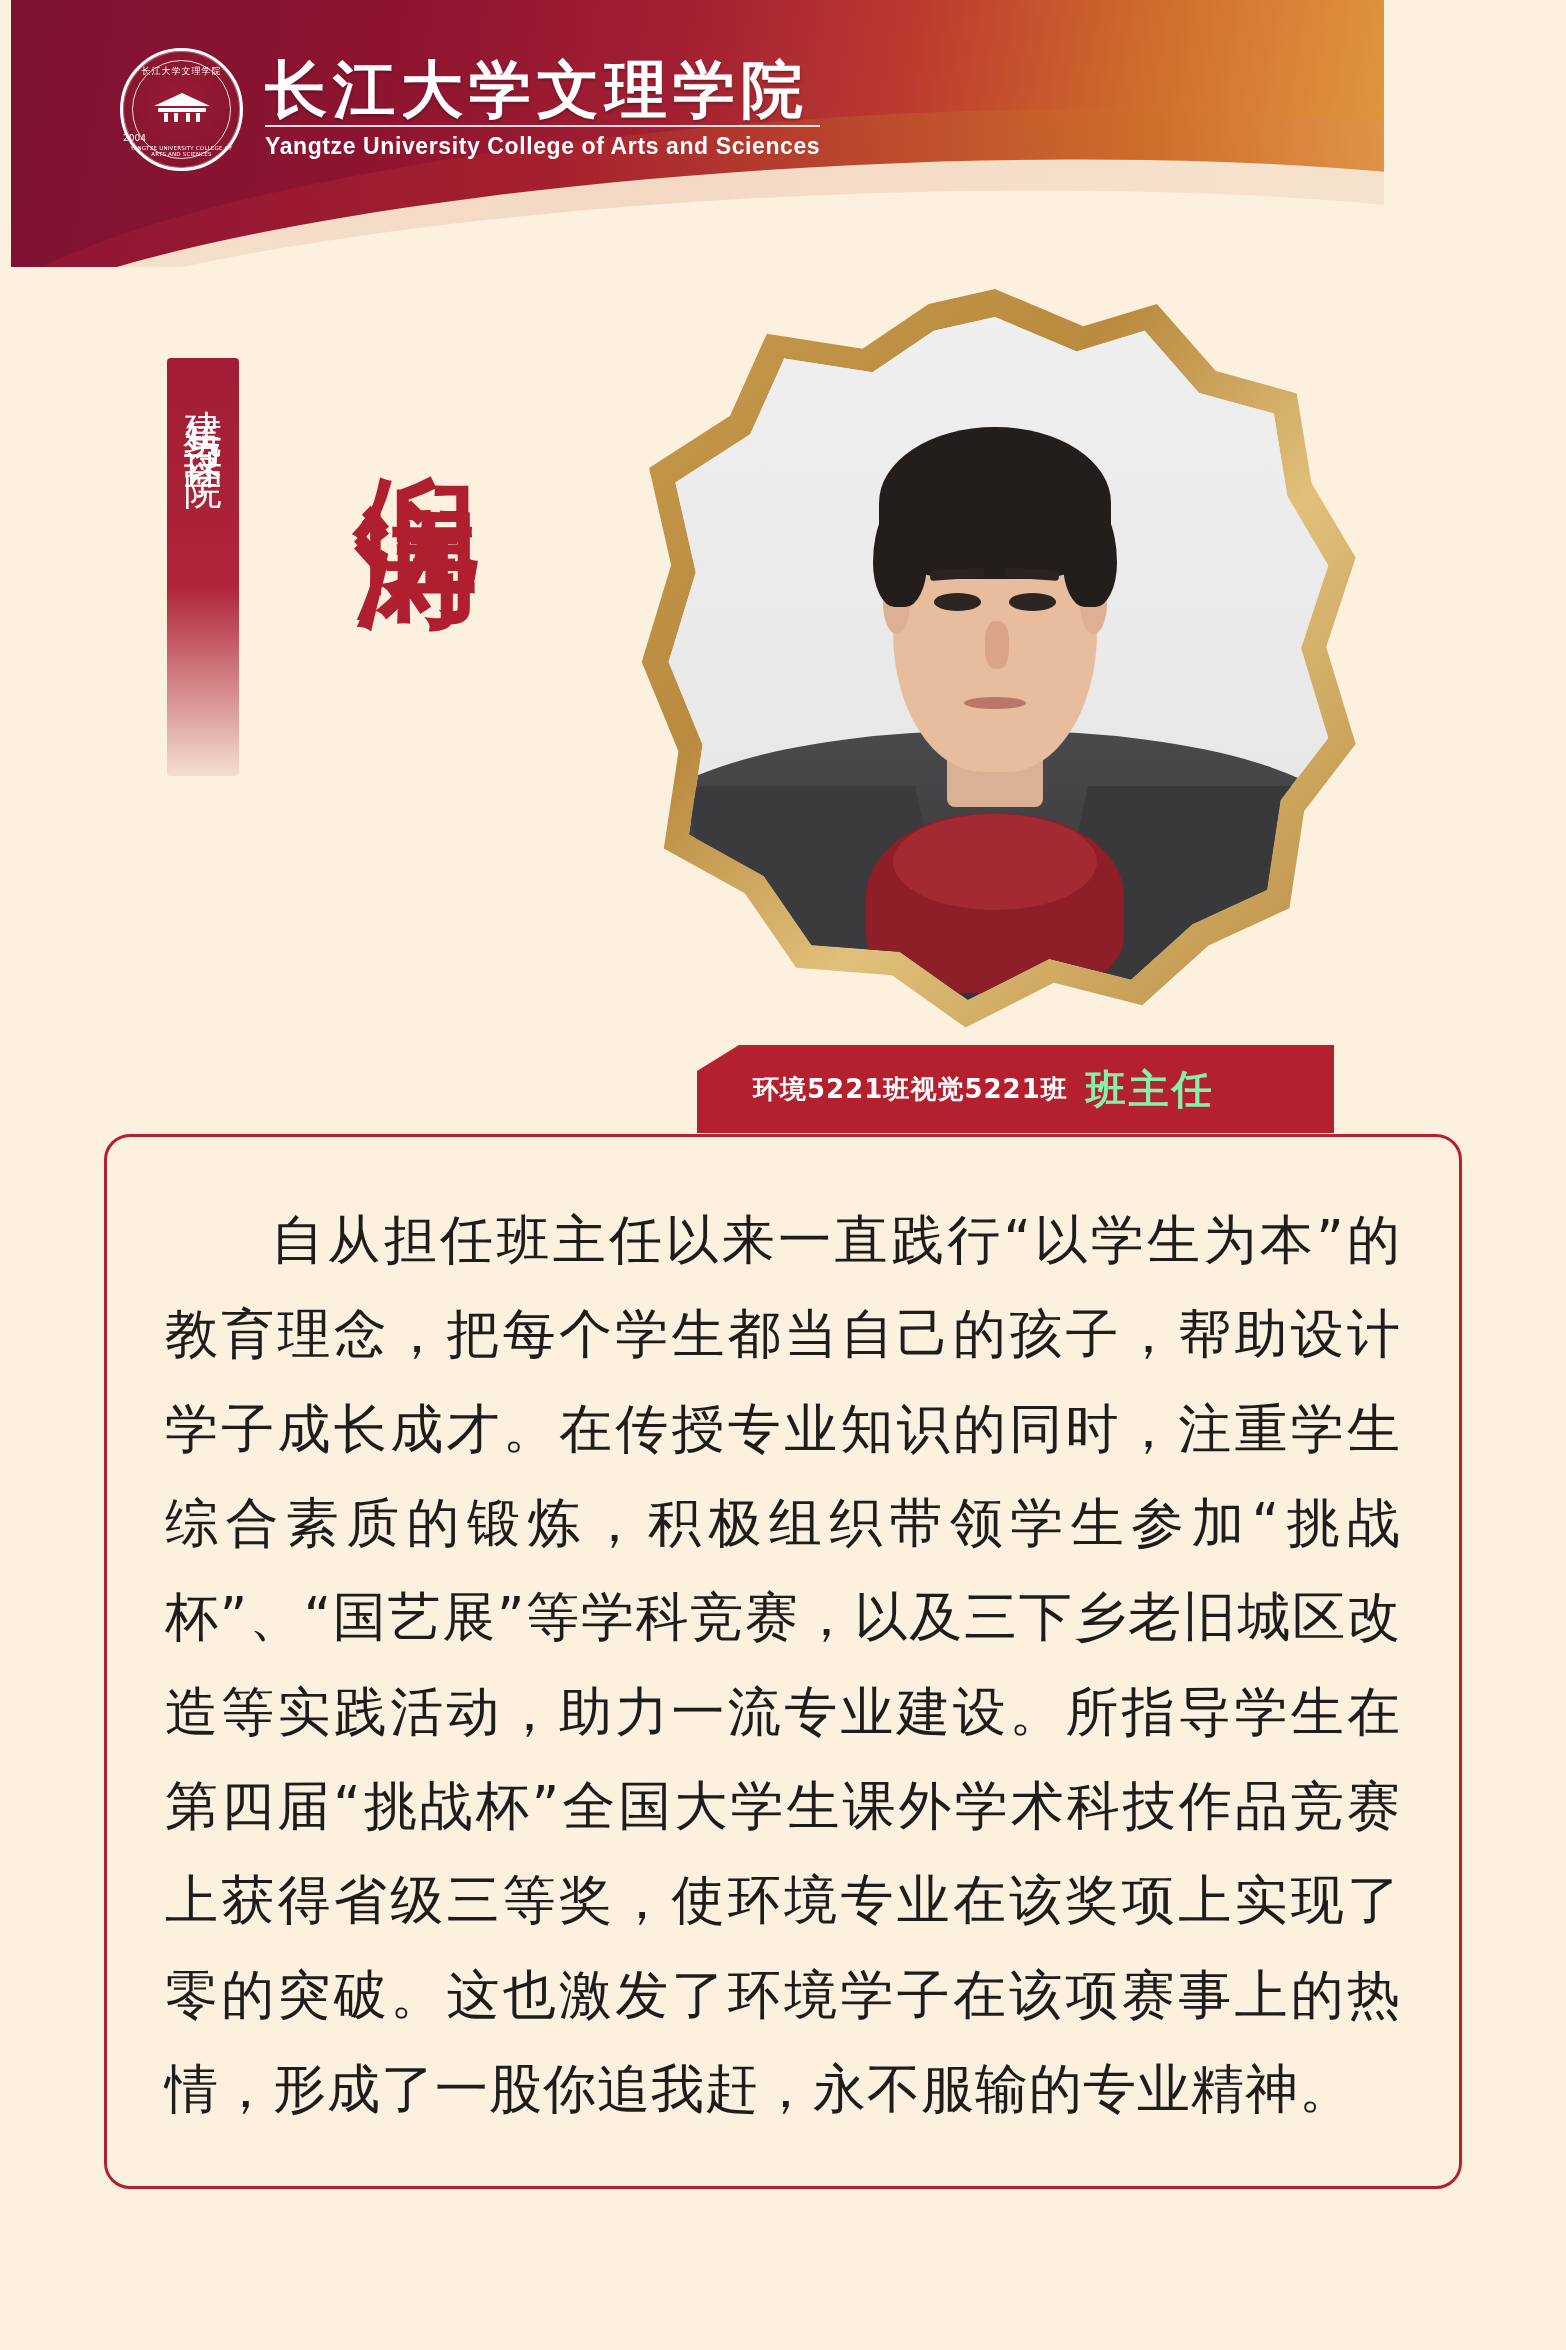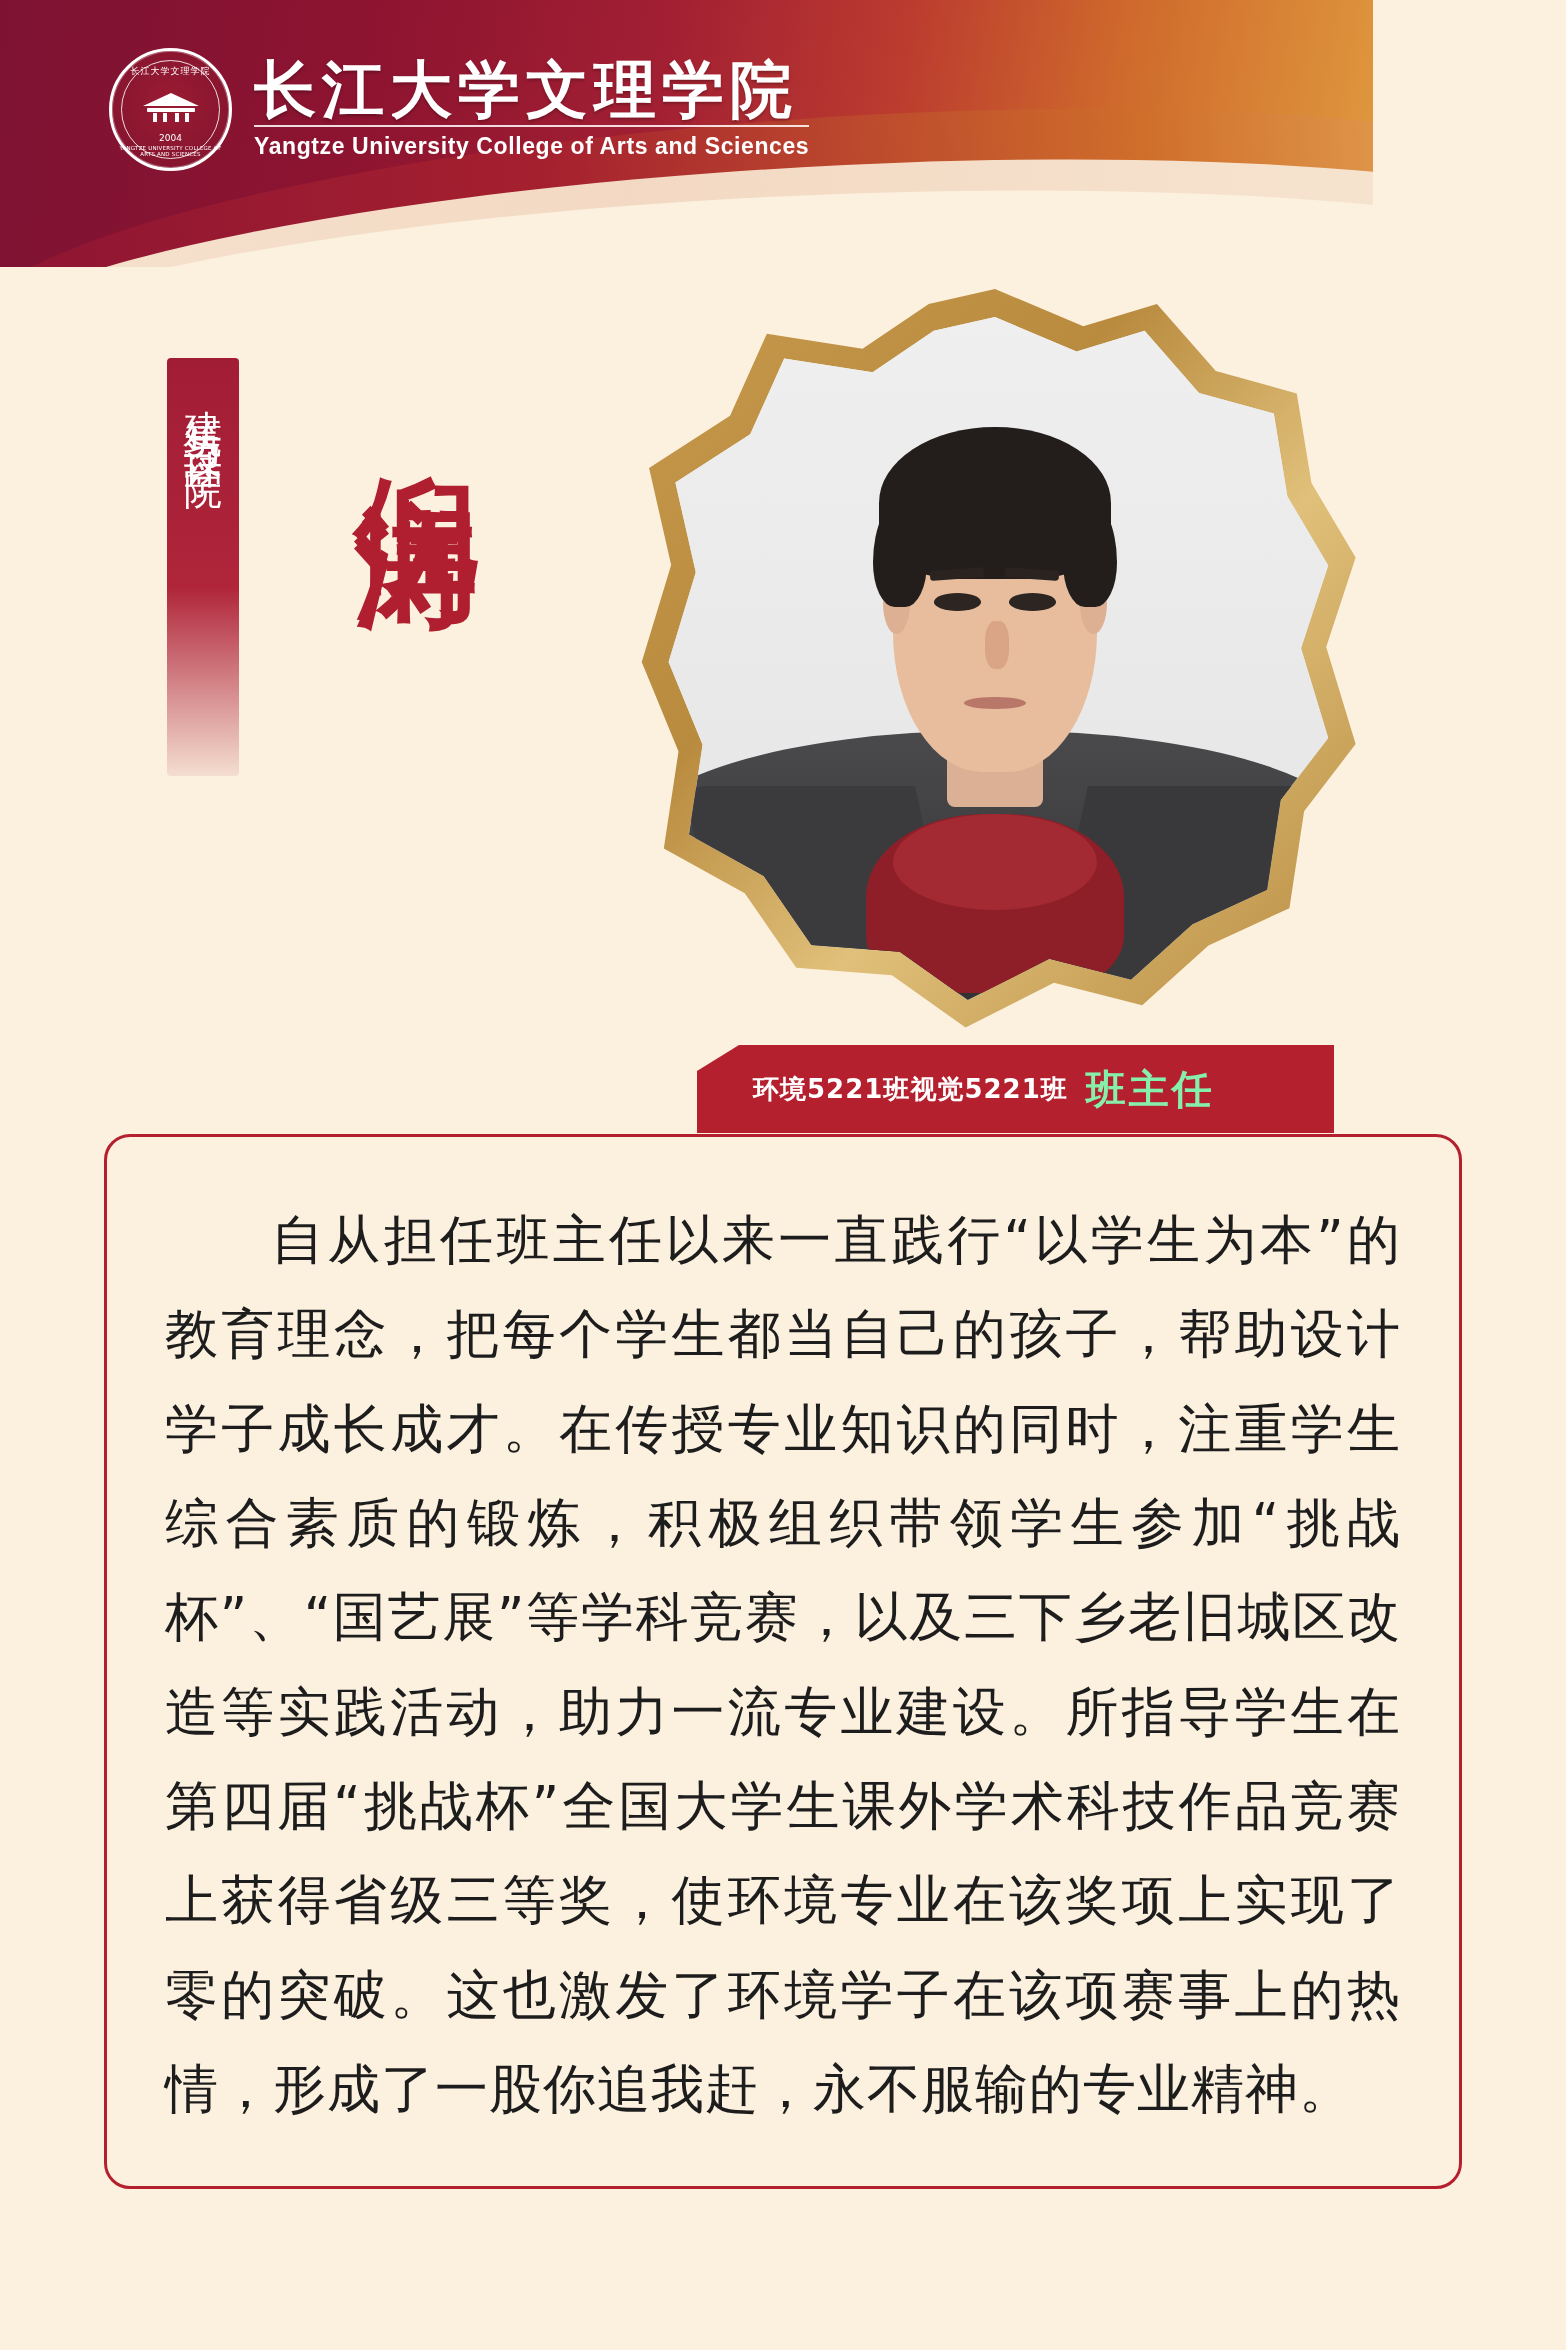--- a/index.html
+++ b/index.html
@@ -10,21 +10,21 @@
     overflow:hidden;
     position:relative;
   }
   .poster{
     position:absolute;inset:0;
     background:#fcf0df;
   }
 
   
   .banner{
-    position:absolute;left:0;top:0;width:1373px;height:267px;
+    position:absolute;left:11px;top:0;width:1373px;height:267px;
     background:linear-gradient(100deg,#7d1233 0%,#8e1430 28%,#a32033 48%,#bb3b2f 64%,#cf6a2c 80%,#e09a3e 100%);
     overflow:hidden;
   }
   .banner-wave1{
     position:absolute;left:-40px;top:119px;width:1692px;height:318px;
     background:linear-gradient(90deg,#8c1433 0%,#a5202f 35%,#cf6d2b 70%,#efc06b 100%);
     border-radius:100% 100% 0 0 / 100% 100% 0 0;
     transform:rotate(-4deg);
   }
   .banner-wave2{
@@ -65,21 +65,21 @@
     position:absolute;left:0;top:0;width:0;height:0;
     border-left:28px solid transparent;border-right:28px solid transparent;border-bottom:13px solid #fff;
   }
   .seal .bldg .base{
     position:absolute;left:4px;top:15px;width:48px;height:4px;background:#fff;border-radius:1px;
   }
   .seal .bldg .col{
     position:absolute;top:20px;width:4px;height:9px;background:#fff;
   }
   .seal .year{
-    position:absolute;left:0;right:0;bottom:25px;text-align:center;font-size:9px;color:#fff;
+    position:absolute;left:0;right:0;bottom:25px;text-align:left;font-size:9px;color:#fff;
   }
   .seal .arc-bot{
     position:absolute;left:0;right:0;bottom:11px;text-align:center;font-size:5.5px;color:#fff;letter-spacing:0.2px;
   }
   .uni-names{display:flex;flex-direction:column;gap:4px;}
   .uni-cn{
     font-family:"DejaVu Serif","Liberation Serif",serif;
     font-weight:bold;font-size:62px;color:#ffffff;letter-spacing:6px;
     text-shadow:0 2px 3px rgba(0,0,0,.25);
     line-height:1;

